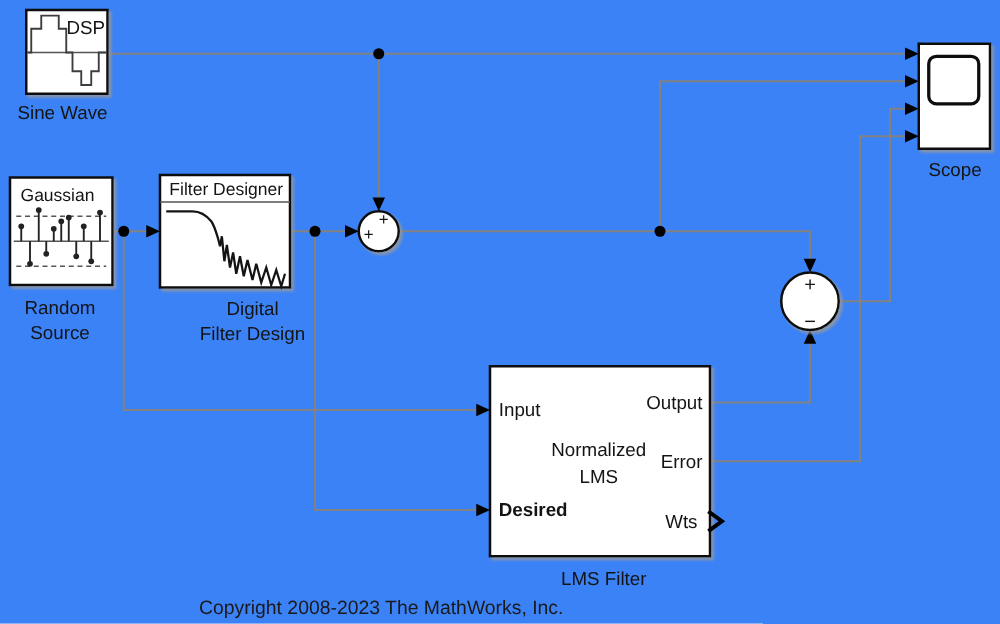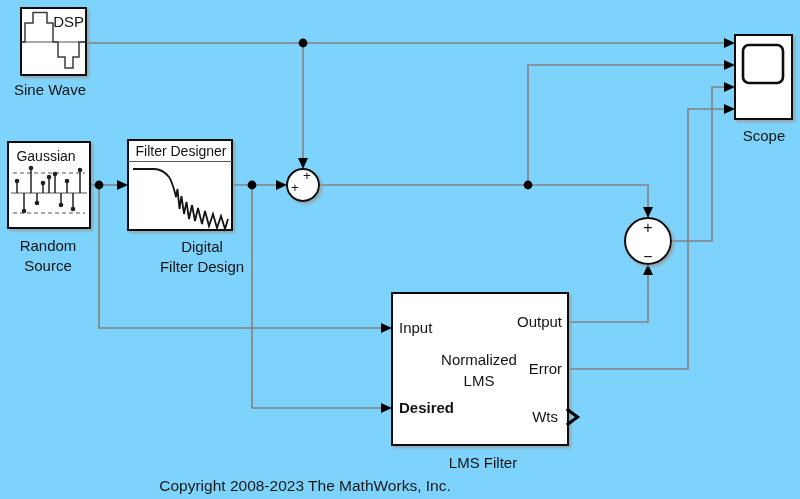--- a/index.html
+++ b/index.html
@@ -1,16 +1,16 @@
 <!DOCTYPE html>
 <html><head>
 <meta charset="utf-8">
 <style>
   html,body{margin:0;padding:0;background:#ffffff;}
-  .canvas-wrap{position:relative;width:800px;height:499px;background:#7dd3fc;overflow:hidden;}
+  .canvas-wrap{position:relative;width:800px;height:499px;background:#3b82f6;overflow:hidden;}
   svg{display:block;}
   text{font-family:"Liberation Sans","DejaVu Sans",sans-serif;fill:#141414;}
   .block{fill:#ffffff;stroke:#0d0d0d;stroke-width:2;}
   .screen{fill:#ffffff;stroke:#0d0d0d;stroke-width:2.6;}
   .wire{fill:none;stroke:#828282;stroke-width:1.6;}
   .arrow{fill:#000000;stroke:none;}
   .dot{fill:#000000;}
   .icon-line{fill:none;stroke:#3d3d3d;stroke-width:1.5;}
   .icon-dark{fill:none;stroke:#141414;stroke-width:1.8;}
   .icon-dash{fill:none;stroke:#555555;stroke-width:1.2;stroke-dasharray:4 3;}

